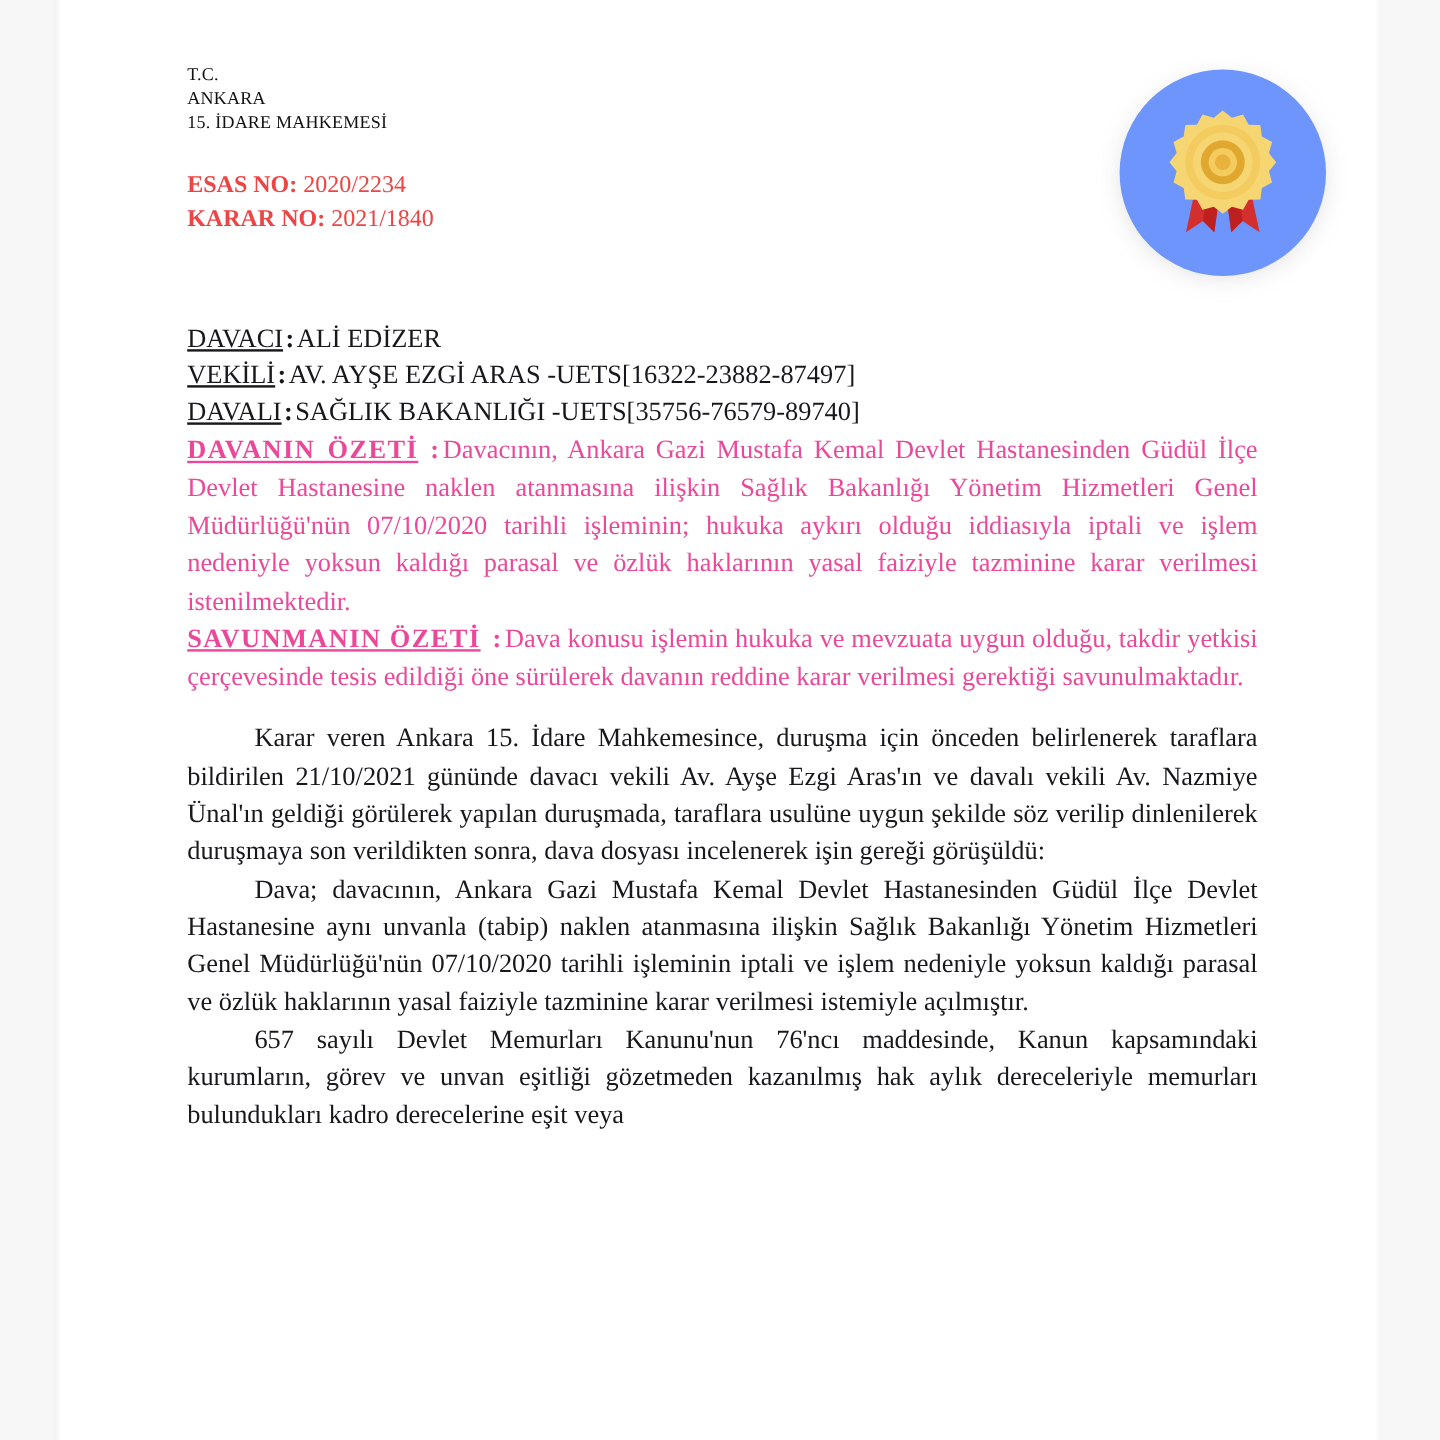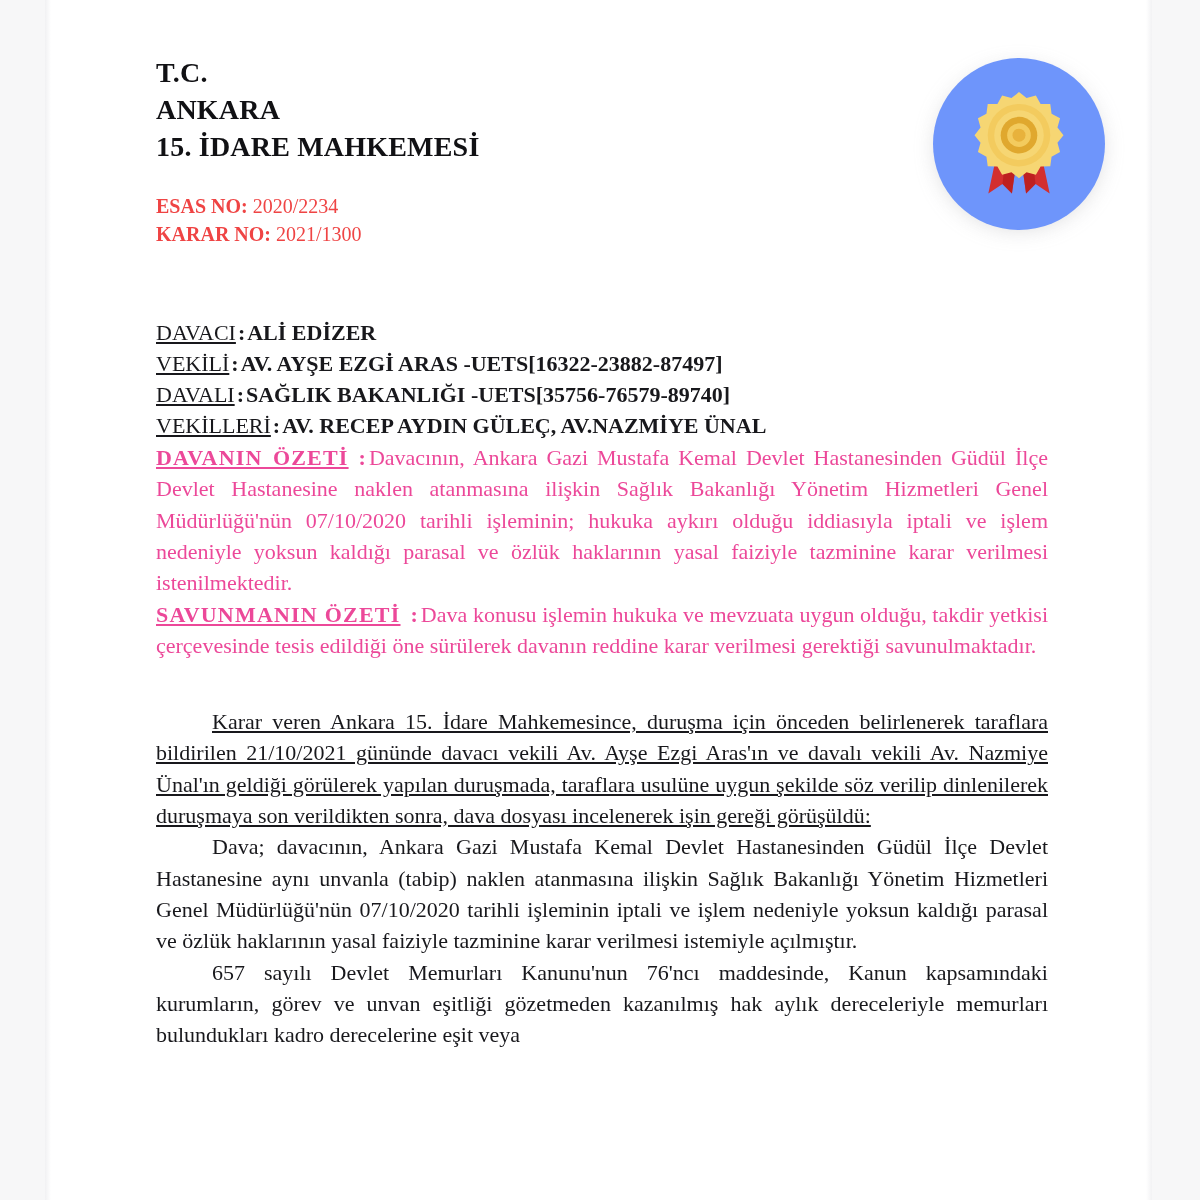--- a/index.html
+++ b/index.html
@@ -42,22 +42,22 @@
   #doc {
     position: absolute;
     left: 111px;          
     top: 0;
     width: 892px;         
   }
 
   
   .court-head {
     padding-top: 54px;
-    font-weight: bold;
-    font-size: 28px;
+    font-weight: normal;
+    font-size: 15px;
     line-height: 1.33;
     letter-spacing: 0.2px;
     color: #111114;
   }
   .court-head .line { white-space: nowrap; }
 
   .case-numbers {
     margin-top: 26px;
     font-size: 20px;
     line-height: 1.42;
@@ -79,21 +79,21 @@
   }
   .parties .party-label {
     font-weight: normal;
     text-decoration: underline;
     text-underline-offset: 2px;
   }
   .parties .colon {
     font-weight: bold;
     padding: 0 2px;
   }
-  .parties .party-value { font-weight: bold; margin-top: 39px; }
+  .parties .party-value { font-weight: normal; margin-top: 39px; }
 
   
   .summary-para {
     font-size: 22px;
     line-height: 1.43;
     color: #ec4899;
     text-align: justify;
     text-justify: inter-word;
     margin: 0;
   }
@@ -122,21 +122,21 @@
   
   .body-para {
     font-size: 22px;
     line-height: 1.425;
     color: #18181c;
     text-align: justify;
     text-justify: inter-word;
     margin: 0;
     text-indent: 56px;
   }
-  .body-para.first { margin-top: 44px; text-decoration: underline; }
+  .body-para.first { margin-top: 20px; }
 
   
   #seal-wrap {
     position: absolute;
     left: 888px;          
     top: 58px;
     width: 172px;
     height: 172px;
   }
   #seal-shadow {
@@ -212,37 +212,34 @@
       <div class="line">15. İDARE MAHKEMESİ</div>
     </div>
 
     <div class="case-numbers">
       <div class="row">
         <span class="lbl">ESAS NO:</span>
         <span class="val">2020/2234</span>
       </div>
       <div class="row">
         <span class="lbl">KARAR NO:</span>
-        <span class="val">2021/1300</span>
+        <span class="val">2021/1840</span>
       </div>
     </div>
 
     <div class="parties">
       <div class="party-row">
         <span class="party-label">DAVACI</span><span class="colon">:</span><span class="party-value">ALİ EDİZER</span>
       </div>
       <div class="party-row">
         <span class="party-label">VEKİLİ</span><span class="colon">:</span><span class="party-value">AV. AYŞE EZGİ ARAS -UETS[16322-23882-87497]</span>
       </div>
       <div class="party-row">
         <span class="party-label">DAVALI</span><span class="colon">:</span><span class="party-value">SAĞLIK BAKANLIĞI -UETS[35756-76579-89740]</span>
       </div>
-      <div class="party-row">
-        <span class="party-label">VEKİLLERİ</span><span class="colon">:</span><span class="party-value">AV. RECEP AYDIN GÜLEÇ, AV.NAZMİYE ÜNAL</span>
-      </div>
     </div>
 
     <p class="summary-para"><span class="summary-label">DAVANIN ÖZETİ</span><span class="colon">:</span><span>Davacının, Ankara Gazi Mustafa Kemal Devlet Hastanesinden Güdül İlçe Devlet Hastanesine naklen atanmasına ilişkin Sağlık Bakanlığı Yönetim Hizmetleri Genel Müdürlüğü'nün 07/10/2020 tarihli işleminin; hukuka aykırı olduğu iddiasıyla iptali ve işlem nedeniyle yoksun kaldığı parasal ve özlük haklarının yasal faiziyle tazminine karar verilmesi istenilmektedir.</span></p>
 
     <p class="summary-para"><span class="summary-label">SAVUNMANIN ÖZETİ</span><span class="colon">:</span><span>Dava konusu işlemin hukuka ve mevzuata uygun olduğu, takdir yetkisi çerçevesinde tesis edildiği öne sürülerek davanın reddine karar verilmesi gerektiği savunulmaktadır.</span></p>
 
 
     <p class="body-para first">Karar veren Ankara 15. İdare Mahkemesince, duruşma için önceden belirlenerek taraflara bildirilen 21/10/2021 gününde davacı vekili Av. Ayşe Ezgi Aras'ın ve davalı vekili Av. Nazmiye Ünal'ın geldiği görülerek yapılan duruşmada, taraflara usulüne uygun şekilde söz verilip dinlenilerek duruşmaya son verildikten sonra, dava dosyası incelenerek işin gereği görüşüldü:</p>
     <p class="body-para">Dava; davacının, Ankara Gazi Mustafa Kemal Devlet Hastanesinden Güdül İlçe Devlet Hastanesine aynı unvanla (tabip) naklen atanmasına ilişkin Sağlık Bakanlığı Yönetim Hizmetleri Genel Müdürlüğü'nün 07/10/2020 tarihli işleminin iptali ve işlem nedeniyle yoksun kaldığı parasal ve özlük haklarının yasal faiziyle tazminine karar verilmesi istemiyle açılmıştır.</p>
     <p class="body-para">657 sayılı Devlet Memurları Kanunu'nun 76'ncı maddesinde, Kanun kapsamındaki kurumların, görev ve unvan eşitliği gözetmeden kazanılmış hak aylık dereceleriyle memurları bulundukları kadro derecelerine eşit veya</p>

